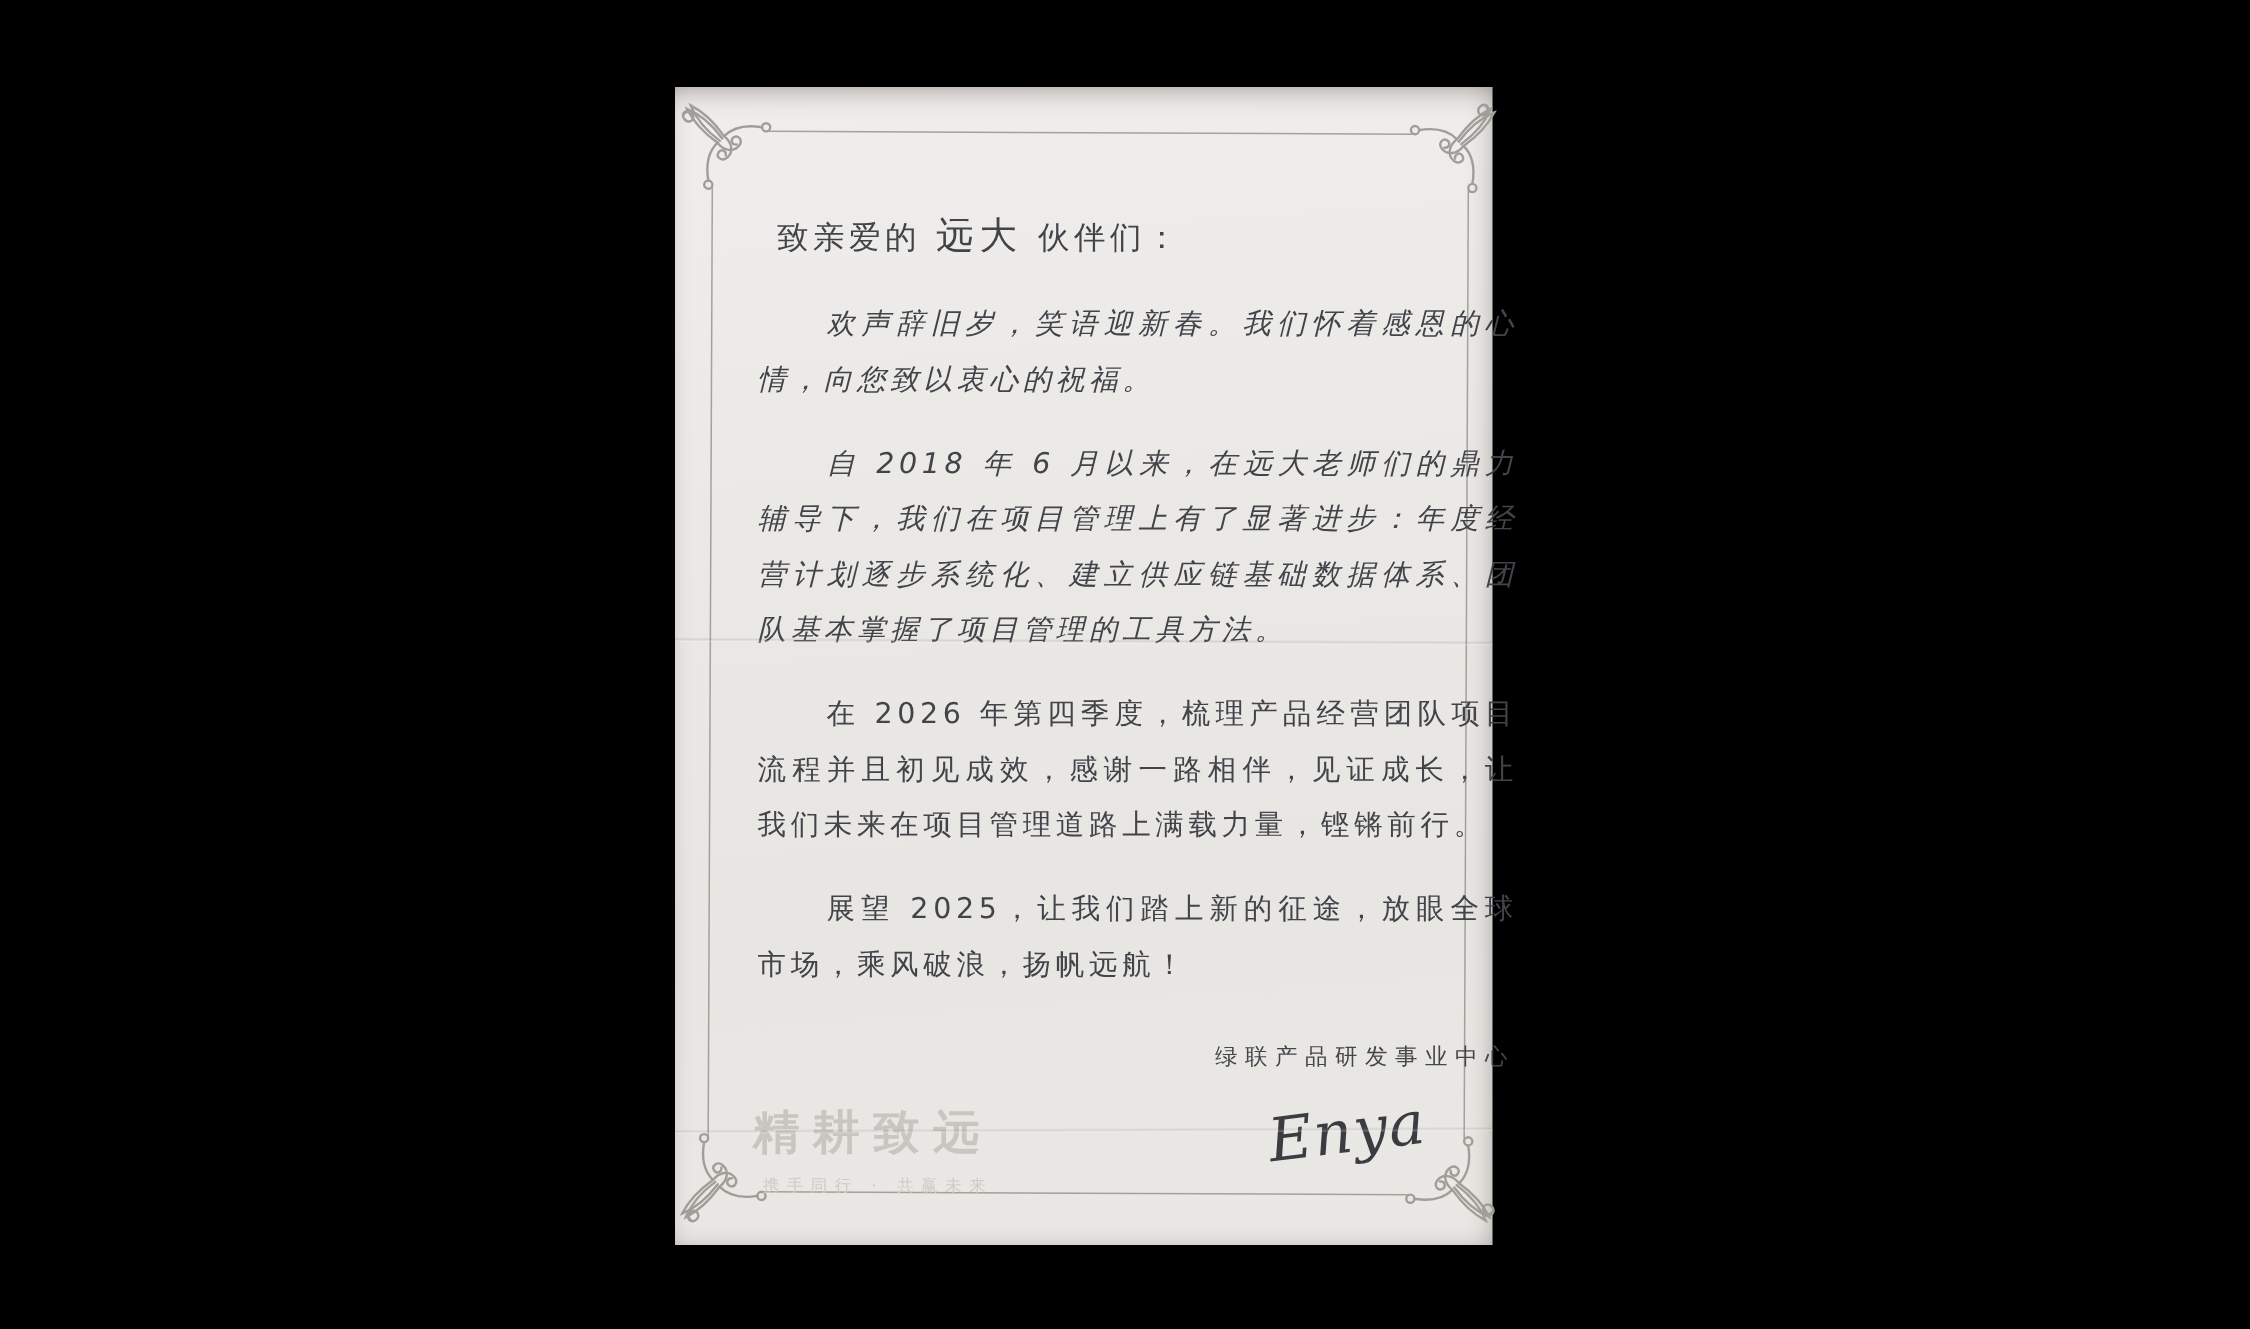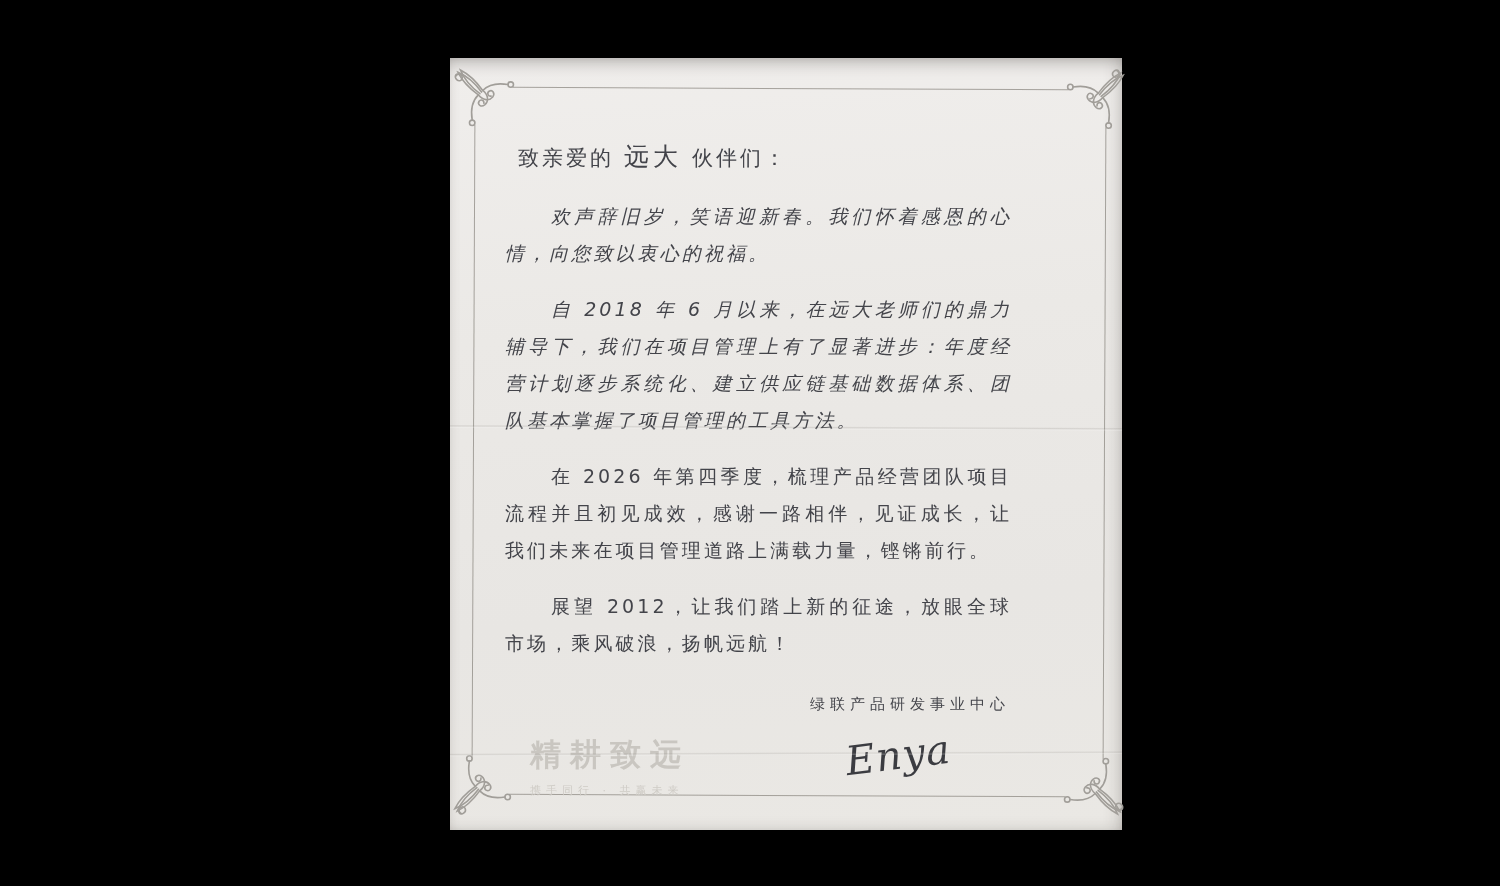--- a/index.html
+++ b/index.html
@@ -8,21 +8,21 @@
     background:#000;
     overflow:hidden;
     font-family:"DejaVu Sans",sans-serif;
     position:relative;
   }
   .stage{position:absolute;inset:0;background:#000;}
 
   
   .paper{
     position:absolute;
-    left:450px;top:58px;width:672px;height:772px;
+    left:450px;top:58px;width:545px;height:772px;
     background:linear-gradient(176deg,#f0eeec 0%,#ebe9e6 35%,#e8e6e3 70%,#eae8e4 100%);
     box-shadow:
       inset 0 16px 18px -14px rgba(55,50,45,.40),
       inset -14px 0 18px -14px rgba(55,50,45,.30),
       inset 10px 0 14px -12px rgba(55,50,45,.14),
       inset 0 -12px 16px -14px rgba(55,50,45,.22),
       0 0 46px rgba(0,0,0,.55);
   }
 
   
@@ -79,22 +79,23 @@
     font-style:italic;
     font-size:40px;
     color:#3b3c41;
     transform:rotate(-7deg);
     transform-origin:right center;
     letter-spacing:1px;
   }
 
   
   .watermark{
-    position:absolute;left:80px;top:676px;
+    position:absolute;left:52px;top:676px;
     color:#c4c1bb;
+    text-align:right;
   }
   .watermark .wm-title{
     font-family:"DejaVu Serif",serif;
     font-weight:700;
     font-size:31px;letter-spacing:9px;
     opacity:.85;
   }
   .watermark .wm-sub{
     margin-top:7px;
     font-size:11px;letter-spacing:5px;
@@ -159,21 +160,21 @@
         </span>
     </div>
 
     <div class="content">
       <div class="salutation">
         <span>致亲爱的</span><span class="emph">远大</span><span>伙伴们：</span>
       </div>
       <p class="p1">欢声辞旧岁，笑语迎新春。我们怀着感恩的心情，向您致以衷心的祝福。</p>
       <p class="p2">自 2018 年 6 月以来，在远大老师们的鼎力辅导下，我们在项目管理上有了显著进步：年度经营计划逐步系统化、建立供应链基础数据体系、团队基本掌握了项目管理的工具方法。</p>
       <p class="p3">在 2026 年第四季度，梳理产品经营团队项目流程并且初见成效，感谢一路相伴，见证成长，让我们未来在项目管理道路上满载力量，铿锵前行。</p>
-      <p class="p4">展望 2012，让我们踏上新的征途，放眼全球市场，乘风破浪，扬帆远航！</p>
+      <p class="p4">展望 2025，让我们踏上新的征途，放眼全球市场，乘风破浪，扬帆远航！</p>
       <div class="signoff">绿联产品研发事业中心</div>
       <div class="signature">Enya</div>
     </div>
 
     <div class="watermark">
       <div class="wm-title">精耕致远</div>
       <div class="wm-sub">携手同行 · 共赢未来</div>
     </div>
 
     <div class="crease c1"></div>

